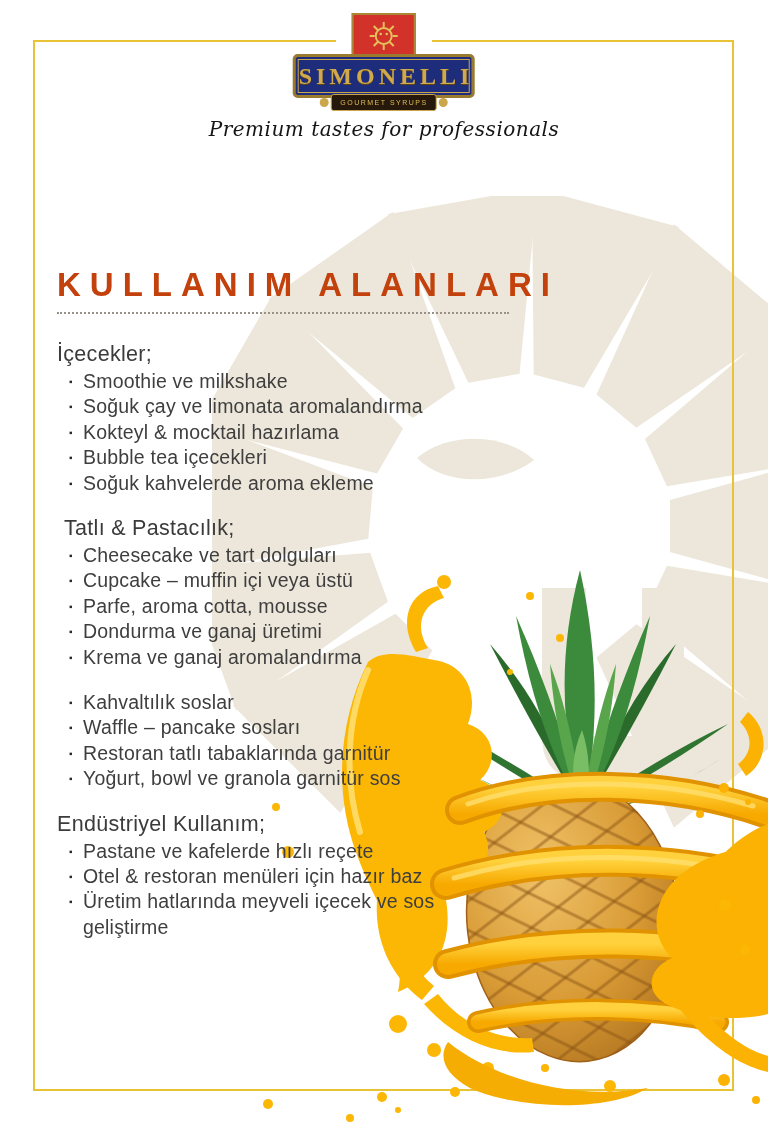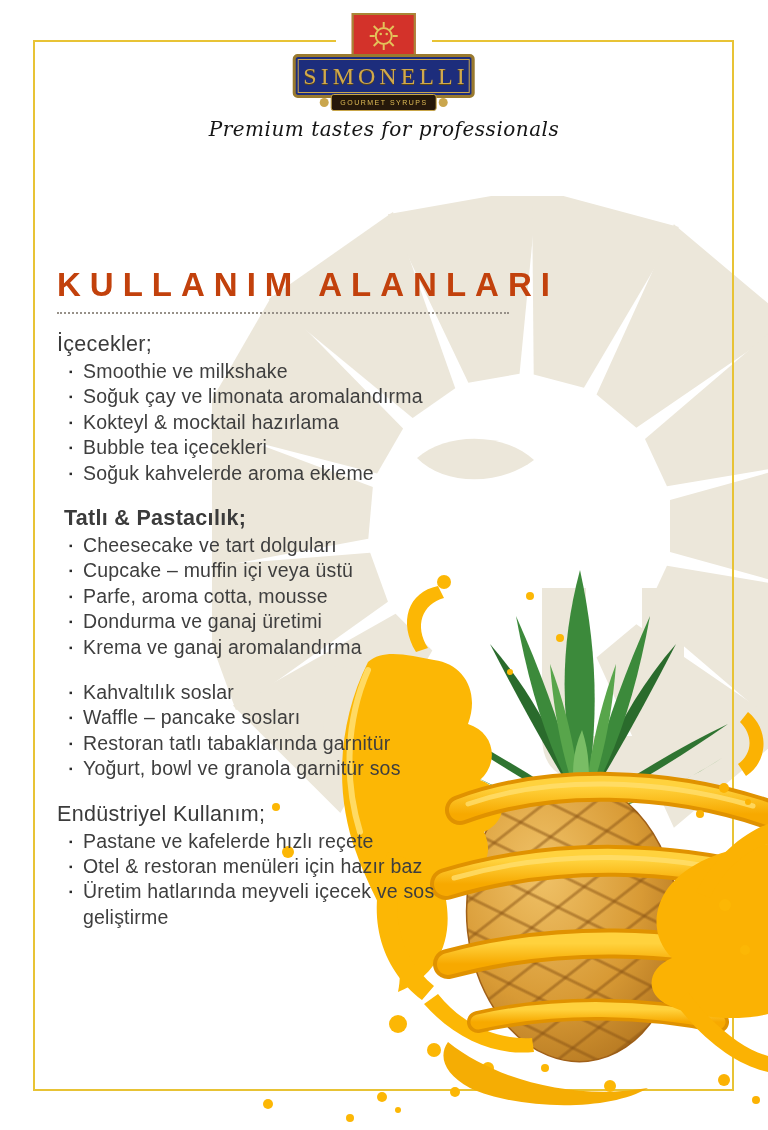--- a/index.html
+++ b/index.html
@@ -11,40 +11,40 @@
   .gap-patch{position:absolute;left:336px;top:36px;width:96px;height:10px;background:#ffffff;z-index:3;}
   
   .logo{position:absolute;left:50%;top:13px;transform:translateX(-50%);
         display:flex;flex-direction:column;align-items:center;z-index:5;}
   .crest{width:64px;height:46px;background:#d3322a;border:2px solid #a88736;
          box-sizing:border-box;display:flex;align-items:center;justify-content:center;}
   .plate{margin-top:-5px;width:182px;height:44px;background:#1d2d7c;
          border:3px solid #9a7a2e;border-radius:5px;box-sizing:border-box;
          box-shadow:inset 0 0 0 2px #1d2d7c, inset 0 0 0 3px #caa64d;
          display:flex;align-items:center;justify-content:center;z-index:2;}
-  .plate span{font-family:"Liberation Serif",serif;font-weight:normal;font-size:24px;
+  .plate span{font-family:"Liberation Serif",serif;font-weight:bold;font-size:24px;
          letter-spacing:4px;color:#d0a94e;text-shadow:0 1px 0 #5d4512;padding-left:4px;}
   .ribbon{margin-top:-4px;position:relative;height:15px;min-width:104px;background:#26180a;
          border:1px solid #c9a649;border-radius:3px;display:flex;align-items:center;
          justify-content:center;font-size:7px;letter-spacing:1.5px;color:#e0bd56;z-index:3;}
   .ribbon::before,.ribbon::after{content:"";position:absolute;top:3px;width:9px;height:9px;
          border-radius:50%;background:#caa64d;}
   .ribbon::before{left:-12px;} .ribbon::after{right:-12px;}
   .tagline{margin-top:6px;font-family:"DejaVu Serif",serif;font-style:italic;
          font-size:20px;color:#151515;letter-spacing:.5px;}
   
   .wm{position:absolute;left:212px;top:196px;z-index:1;}
   
   .content{position:absolute;left:57px;top:266px;width:456px;z-index:4;}
   h1{margin:0;font-size:33px;font-weight:bold;color:#c2410c;letter-spacing:9px;
      white-space:nowrap;line-height:1.15;}
   .title-underline{width:452px;border-bottom:2px dotted #979189;margin-top:8px;}
-  .sections{margin-top:18px;}
+  .sections{margin-top:28px;}
   h2{margin:0;font-size:21.5px;font-weight:400;color:#3b3b3b;line-height:25px;letter-spacing:.3px;}
-  h2.indent{padding-left:7px;font-weight:bold;}
+  h2.indent{padding-left:7px;}
   ul.blist{list-style:none;margin:2px 0 20px 0;padding:0 0 0 12px;}
   ul.blist li{display:flex;font-size:19.5px;line-height:25.4px;color:#3e3e3e;letter-spacing:.2px;}
   .blt{flex:0 0 14px;width:14px;font-size:10px;line-height:25.4px;color:#2b2b2b;}
   .itx{flex:1;}
   
   .pine{position:absolute;left:248px;top:552px;z-index:3;}
 </style>
 </head>
 <body>
 

